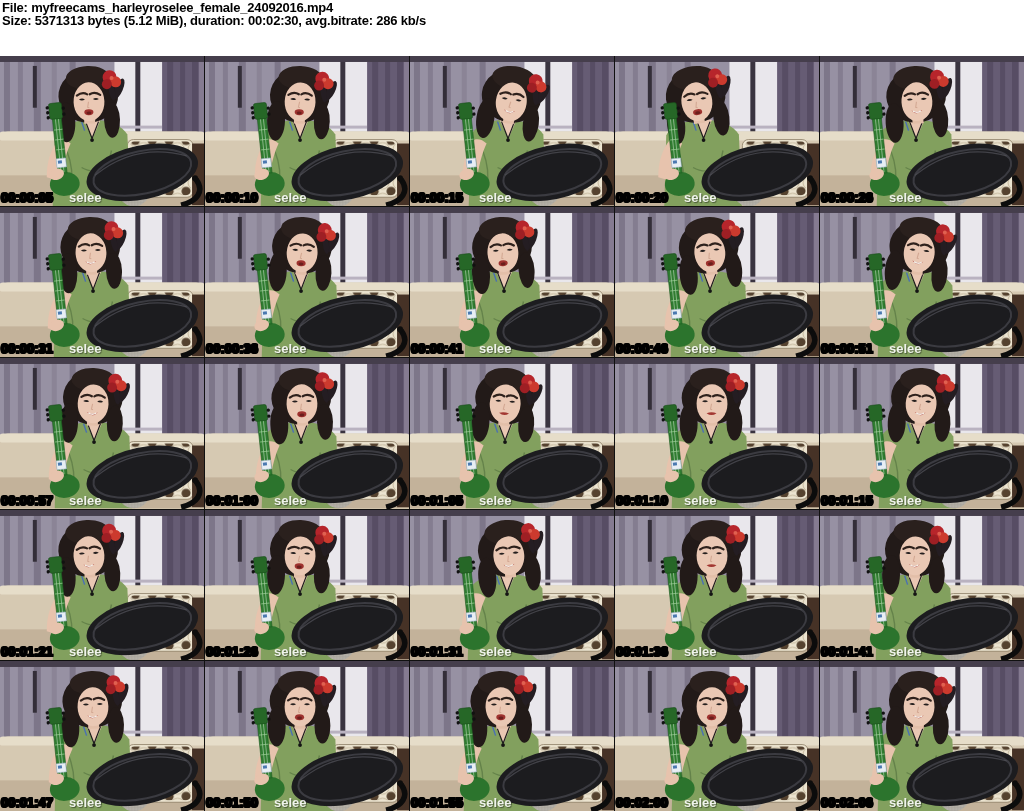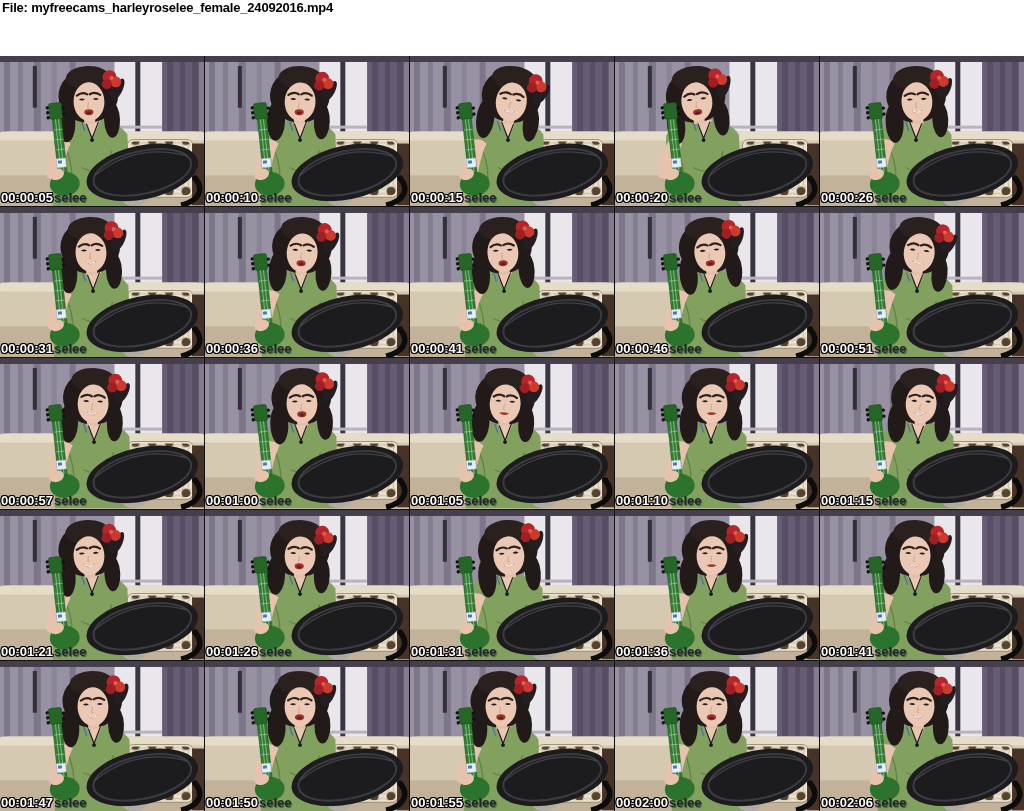--- a/index.html
+++ b/index.html
@@ -17,25 +17,25 @@
     grid-template-columns:repeat(5,1fr); grid-template-rows:repeat(5,1fr);
     gap:1px; background:#101010;
   }
   .cell { position:relative; overflow:hidden; background:#8e8598; }
   .cell svg.scene { position:absolute; left:0; top:0; width:100%; height:100%; display:block; }
   .stamp {
     position:absolute; left:1px; bottom:2px; white-space:nowrap;
     font:700 13px "Liberation Sans", sans-serif; line-height:13px;
   }
   .time {
-    color:#ffffff;
+    color:#000000;
     text-shadow:-1px 0 0 #000,1px 0 0 #000,0 -1px 0 #000,0 1px 0 #000,
                 -1px -1px 0 #000,1px -1px 0 #000,-1px 1px 0 #000,1px 1px 0 #000;
   }
-  .wm { color:#0f172a; opacity:.88; margin-left:1px; text-shadow:1px 1px 1px rgba(0,0,0,.55); }
+  .wm { color:#ffffff; opacity:.88; margin-left:16px; text-shadow:1px 1px 1px rgba(0,0,0,.55); }
   
   .mv { display:none; }
   .m-open  .mouth-open  { display:inline; }
   .m-smile .mouth-smile { display:inline; }
   .m-closed .mouth-closed { display:inline; }
 </style>
 </head>
 <body>
 
 <svg width="0" height="0" style="position:absolute" aria-hidden="true">
@@ -51,20 +51,21 @@
     <pattern id="meshPat" width="3" height="3" patternUnits="userSpaceOnUse">
       <rect width="3" height="3" fill="#b4b0a7"></rect>
       <path d="M0,0 H3 M0,0 V3" stroke="#8e8a81" stroke-width="0.7"></path>
     </pattern>
   </defs>
 </svg>
 
 <div class="sheet">
   <div class="header">
     <div class="hline">File: myfreecams_harleyroselee_female_24092016.mp4</div>
+    <div class="hline">Size: 5371313 bytes (5.12 MiB), duration: 00:02:30, avg.bitrate: 286 kb/s</div>
   </div>
   <div class="grid" id="grid">
   <div class="cell m-open">
     <svg class="scene" viewBox="0 0 205 151" preserveAspectRatio="none">
 
       <g>
         <rect x="0" y="0" width="205" height="151" fill="#9791a3"></rect>
         <rect x="4" y="5" width="6" height="92" fill="#7d7689"></rect>
         <rect x="18" y="5" width="5" height="92" fill="#847d90"></rect>
         <rect x="34" y="5" width="7" height="92" fill="#7d7689"></rect>

